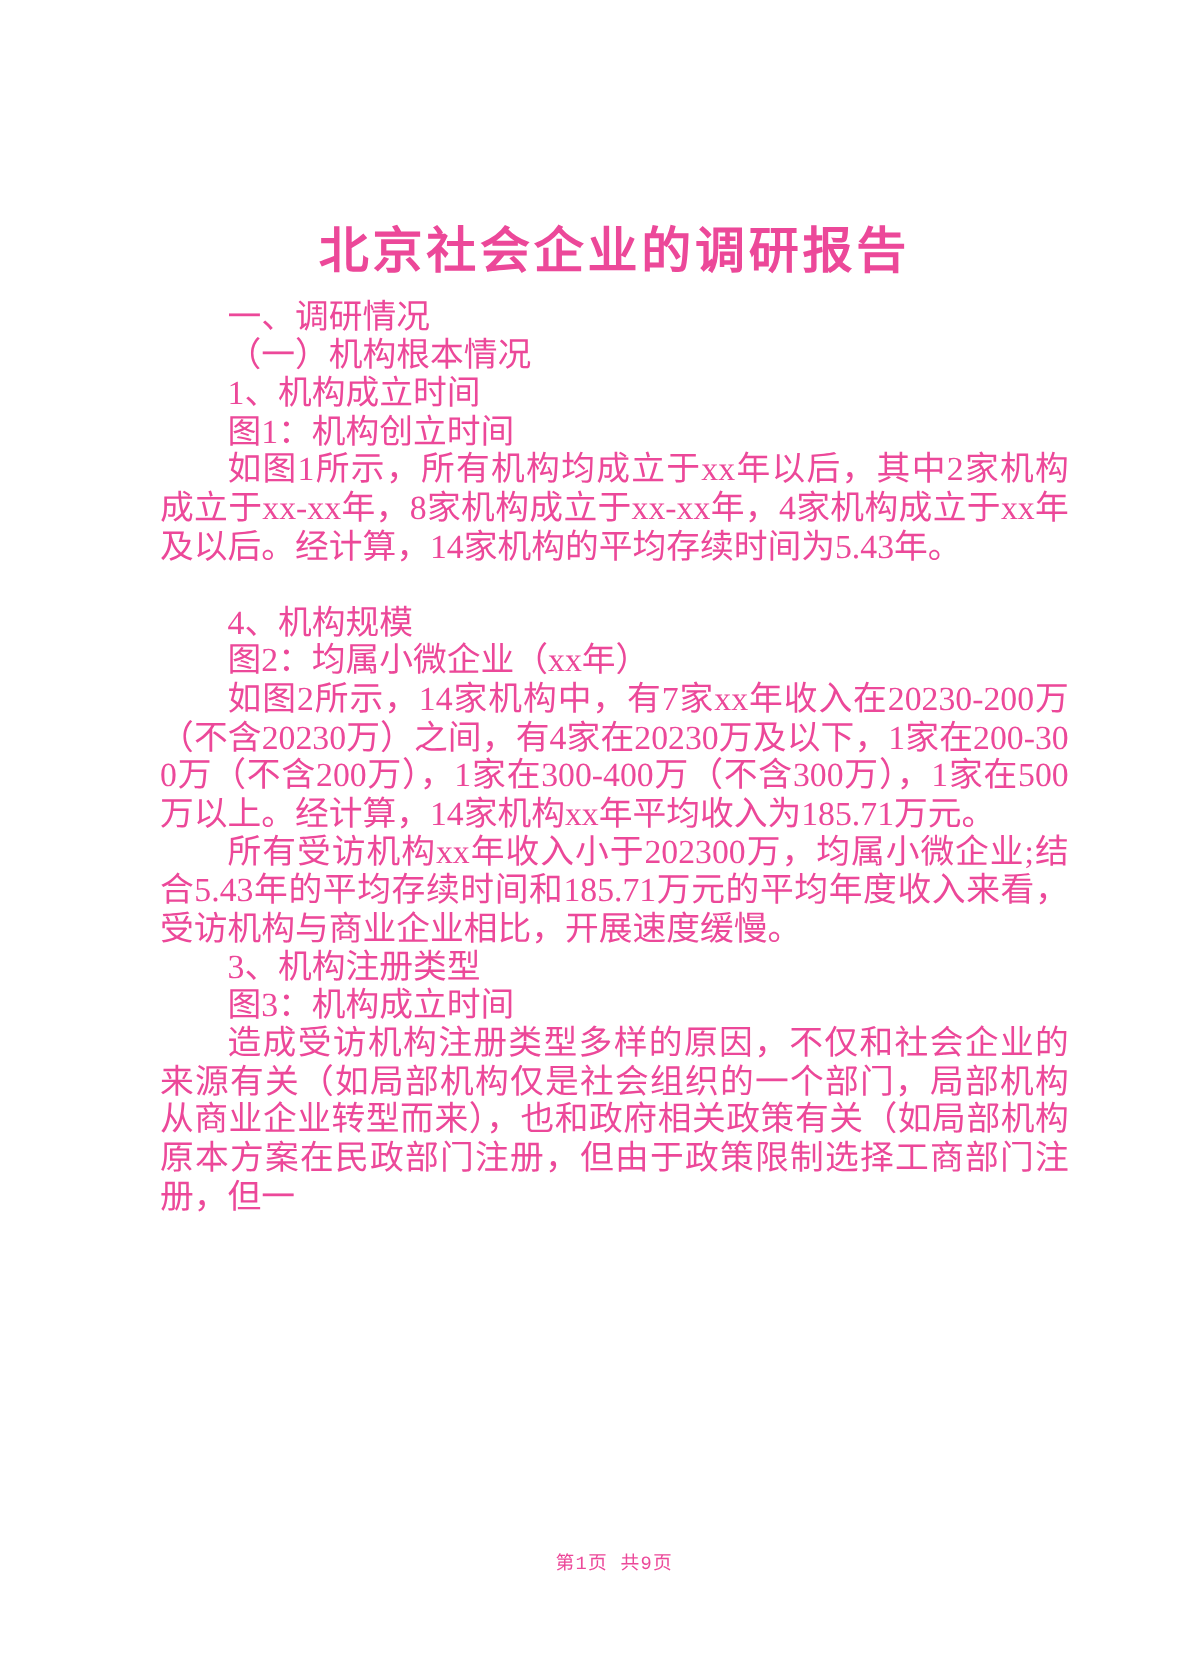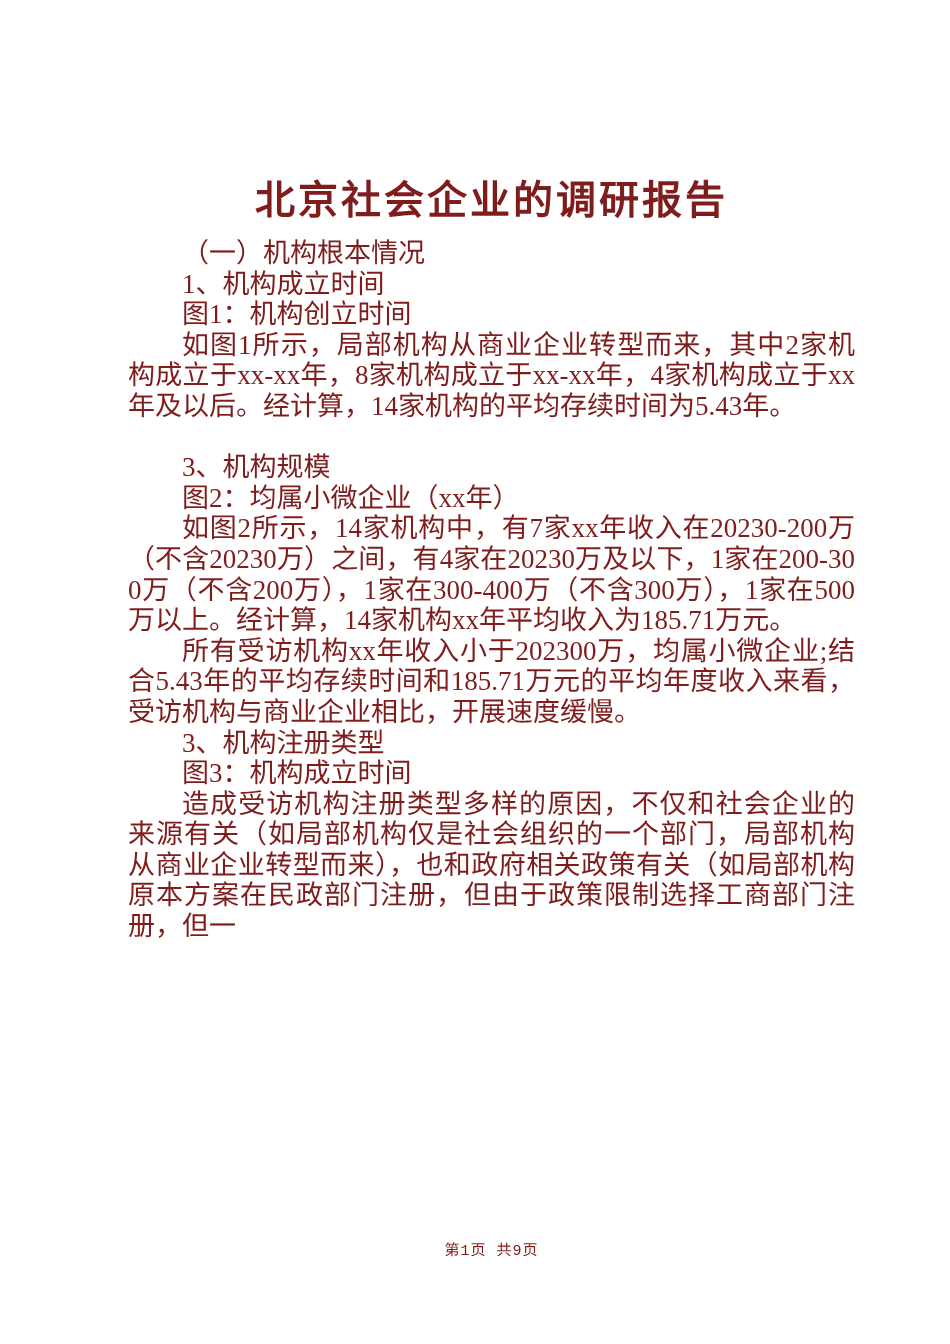--- a/index.html
+++ b/index.html
@@ -6,21 +6,21 @@
     margin: 0;
     padding: 0;
     background: #ffffff;
   }
   .page {
     position: relative;
     width: 950px;
     height: 1344px;
     margin: 0 auto;
     background: #ffffff;
-    color: #7f1d1d;
+    color: #ec4899;
     font-family: "Liberation Serif", "DejaVu Serif", serif;
     overflow: hidden;
   }
   .content {
     padding: 178px 95px 0 128px;
   }
   .doc-title {
     margin: 0 0 14px 0;
     text-align: center;
     font-weight: bold;
@@ -51,26 +51,27 @@
     font-family: Liberation Mono, monospace;
   }
 </style>
 </head>
 <body>
 
 <div class="page">
   <div class="content">
     <h1 class="doc-title">北京社会企业的调研报告</h1>
 
+    <p class="doc-line">一、调研情况</p>
     <p class="doc-line">（一）机构根本情况</p>
     <p class="doc-line">1、机构成立时间</p>
     <p class="doc-line">图1：机构创立时间</p>
-    <p class="doc-line">如图1所示，局部机构从商业企业转型而来，其中2家机构成立于xx-xx年，8家机构成立于xx-xx年，4家机构成立于xx年及以后。经计算，14家机构的平均存续时间为5.43年。</p>
+    <p class="doc-line">如图1所示，所有机构均成立于xx年以后，其中2家机构成立于xx-xx年，8家机构成立于xx-xx年，4家机构成立于xx年及以后。经计算，14家机构的平均存续时间为5.43年。</p>
     <p class="doc-line"></p>
-    <p class="doc-line">3、机构规模</p>
+    <p class="doc-line">4、机构规模</p>
     <p class="doc-line">图2：均属小微企业（xx年）</p>
     <p class="doc-line">如图2所示，14家机构中，有7家xx年收入在20230-200万（不含20230万）之间，有4家在20230万及以下，1家在200-300万（不含200万），1家在300-400万（不含300万），1家在500万以上。经计算，14家机构xx年平均收入为185.71万元。</p>
     <p class="doc-line">所有受访机构xx年收入小于202300万，均属小微企业;结合5.43年的平均存续时间和185.71万元的平均年度收入来看，受访机构与商业企业相比，开展速度缓慢。</p>
     <p class="doc-line">3、机构注册类型</p>
     <p class="doc-line">图3：机构成立时间</p>
     <p class="doc-line">造成受访机构注册类型多样的原因，不仅和社会企业的来源有关（如局部机构仅是社会组织的一个部门，局部机构从商业企业转型而来），也和政府相关政策有关（如局部机构原本方案在民政部门注册，但由于政策限制选择工商部门注册，但一</p>
   </div>
 
   <div class="page-footer">第1页 共9页</div>
 </div>

